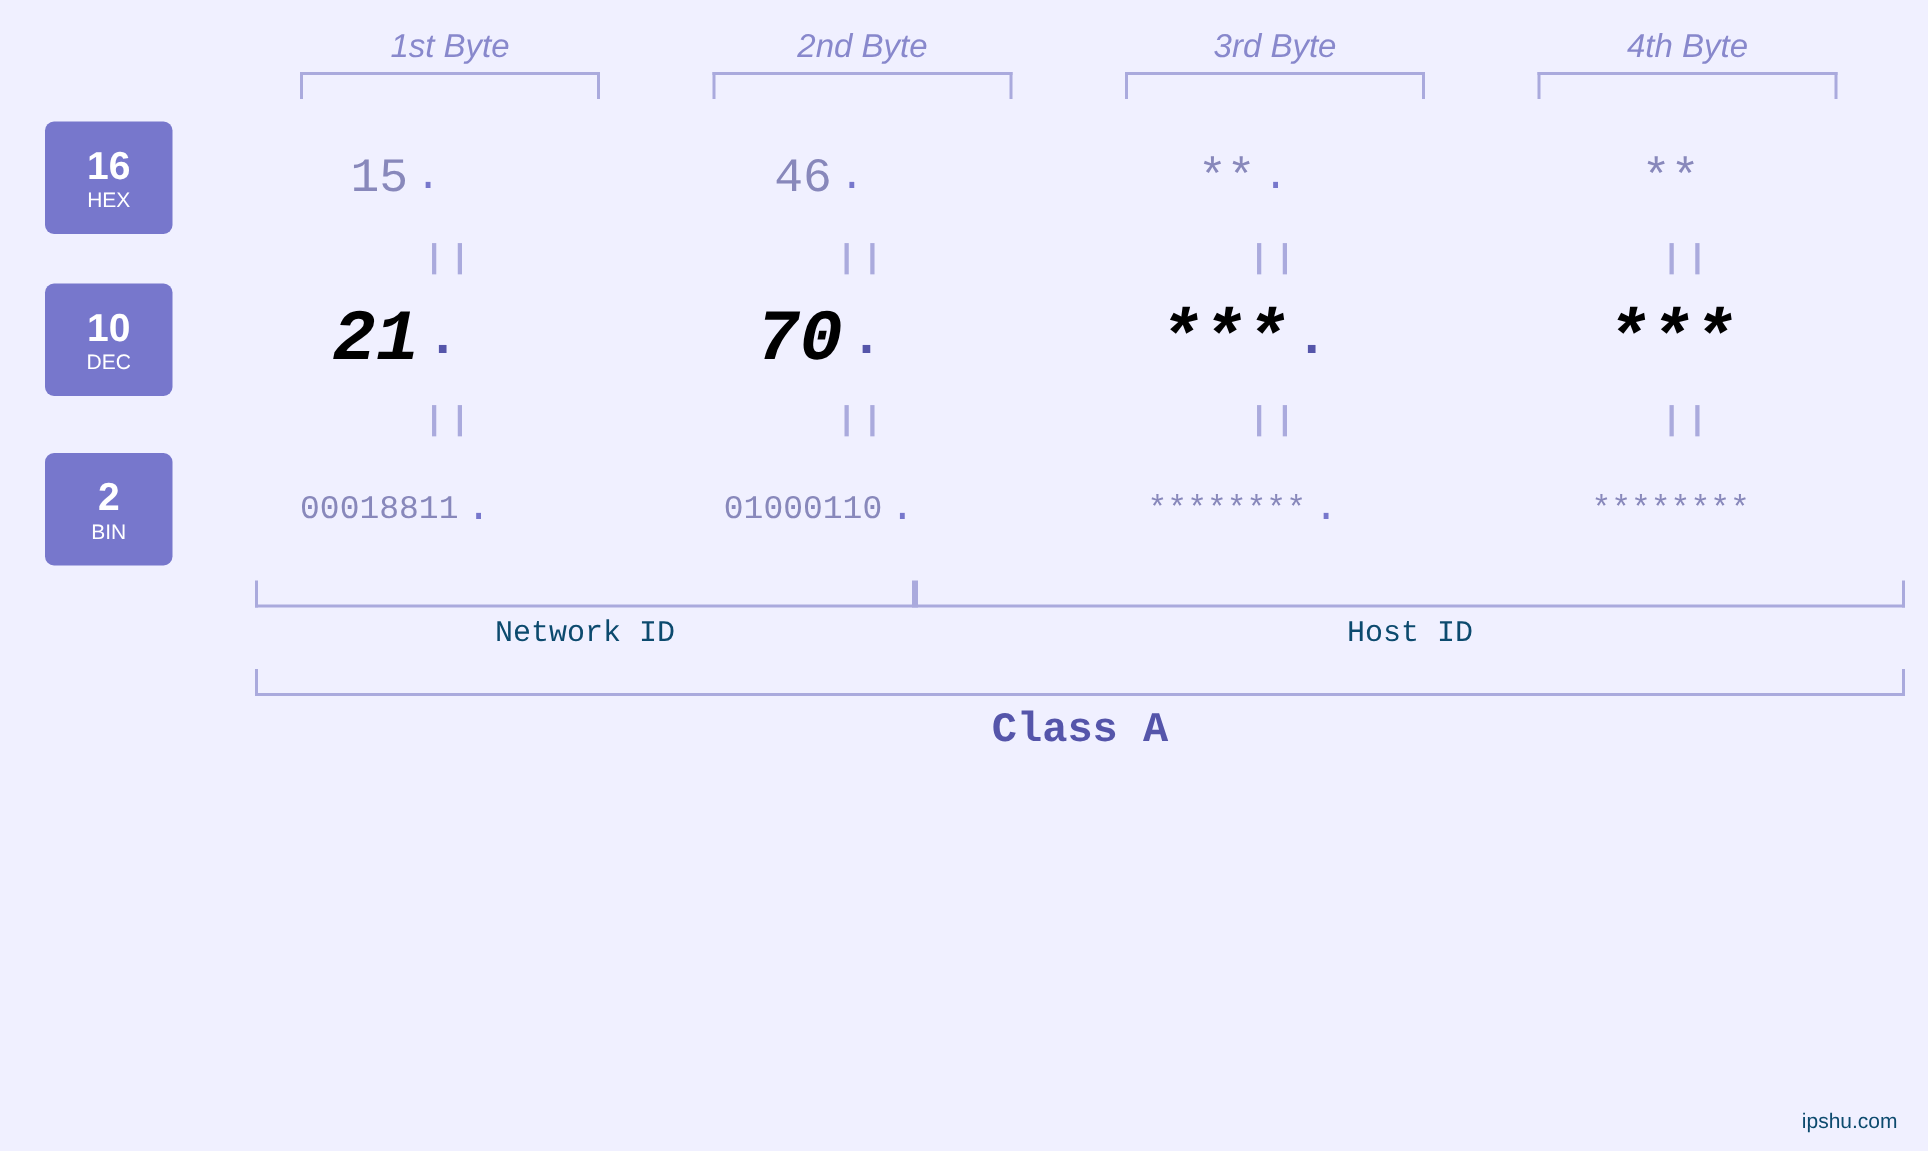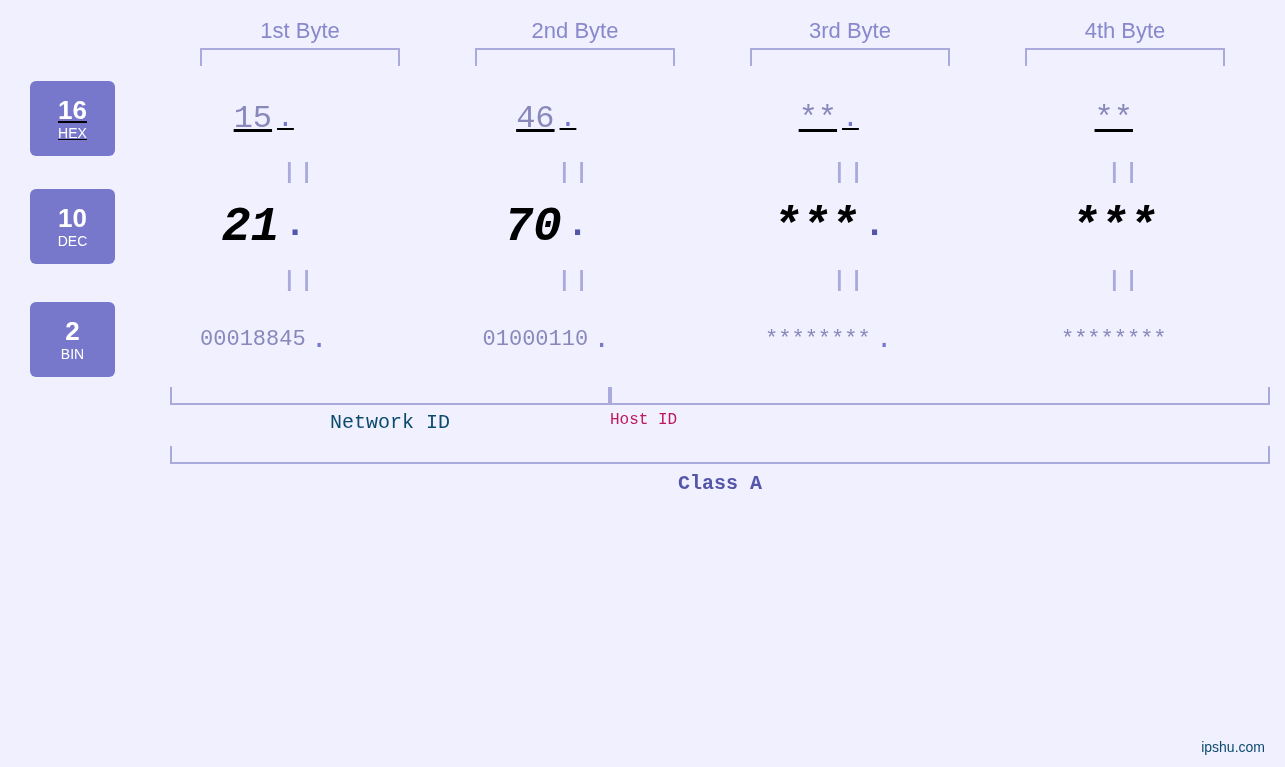--- a/index.html
+++ b/index.html
@@ -22,20 +22,21 @@
       align-items: center;
     }
 
     
     .byte-headers {
       display: flex;
       width: 1100px;
       margin-left: 140px;
       padding-top: 18px;
       justify-content: space-around;
+      font-style: italic;
     }
 
     .byte-header {
       color: #8888cc;
       font-size: 22px;
       text-align: center;
       width: 220px;
       font-family: Arial, sans-serif;
     }
 
@@ -189,22 +190,23 @@
 
     .network-id-label {
       width: 440px;
       text-align: center;
       color: #0c4a6e;
       font-size: 20px;
     }
 
     .host-id-label {
       width: 660px;
-      color: #be185d;
-      font-size: 16px;
+      text-align: center;
+      color: #0c4a6e;
+      font-size: 20px;
     }
 
     
     .class-row {
       display: flex;
       width: 1100px;
       margin-left: 140px;
       margin-top: 10px;
     }
 
@@ -219,21 +221,21 @@
     .class-label-row {
       display: flex;
       width: 1100px;
       margin-left: 140px;
       justify-content: center;
       margin-top: 8px;
     }
 
     .class-label {
       color: #5555aa;
-      font-size: 20px;
+      font-size: 28px;
       font-weight: bold;
     }
 
     .watermark {
       position: absolute;
       bottom: 12px;
       right: 20px;
       color: #0c4a6e;
       font-size: 14px;
       font-family: Arial, sans-serif;
@@ -265,21 +267,21 @@
     <div class="byte-header">4th Byte</div>
   </div>
 
   <div class="bracket-row">
     <div class="bracket"></div>
     <div class="bracket"></div>
     <div class="bracket"></div>
     <div class="bracket"></div>
   </div>
 
-  <div class="data-row hex-row" style="margin-top:15px;text-decoration:underline;">
+  <div class="data-row hex-row" style="margin-top:15px;">
     <div class="badge">
       <span class="badge-number">16</span>
       <span class="badge-label">HEX</span>
     </div>
     <div class="bytes-container">
       <div class="byte-value">
         <span class="value-text">15</span>
         <span class="dot-separator">.</span>
       </div>
       <div class="byte-value">
@@ -334,21 +336,21 @@
     <div class="equals-sign">||</div>
   </div>
 
   <div class="data-row bin-row" style="margin-top:5px;">
     <div class="badge">
       <span class="badge-number">2</span>
       <span class="badge-label">BIN</span>
     </div>
     <div class="bytes-container">
       <div class="byte-value">
-        <span class="value-text">00018845</span>
+        <span class="value-text">00018811</span>
         <span class="dot-separator">.</span>
       </div>
       <div class="byte-value">
         <span class="value-text">01000110</span>
         <span class="dot-separator">.</span>
       </div>
       <div class="byte-value">
         <span class="value-text">********</span>
         <span class="dot-separator">.</span>
       </div>

